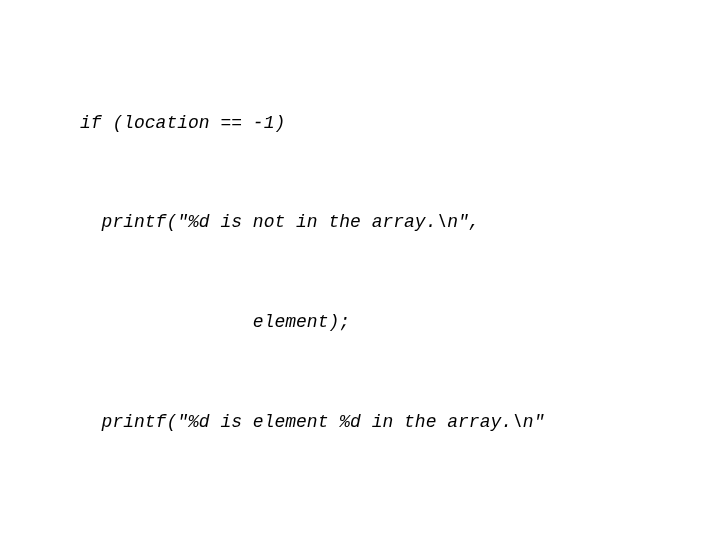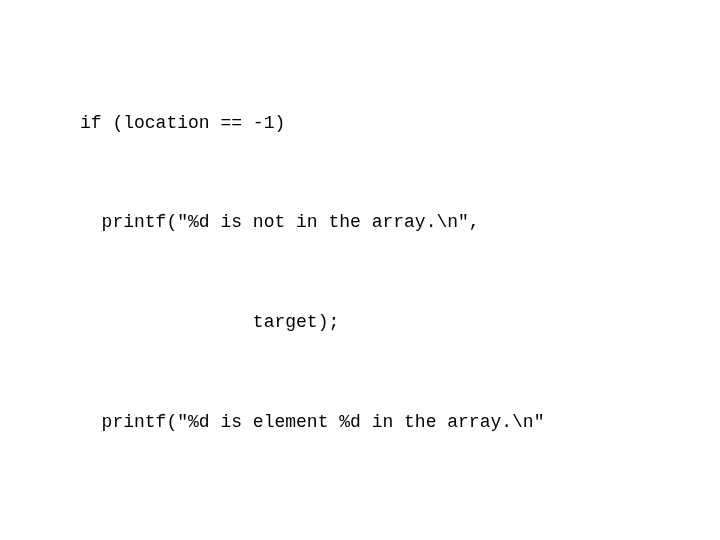--- a/index.html
+++ b/index.html
@@ -22,28 +22,29 @@
       padding: 40px 0 0 80px;
       font-family: 'Courier New', Courier, monospace;
       font-size: 18px;
       line-height: 1.85;
       color: #000000;
       white-space: pre;
     }
 
     .code-block {
       display: block;
+      font-style: italic;
     }
   </style>
 </head>
 <body>
 
 <div class="code-container">
   <span class="code-block">if (location == -1)</span>
   <span class="code-block">  printf("%d is not in the array.\n",</span>
-  <span class="code-block">                target);</span>
+  <span class="code-block">                element);</span>
   <span class="code-block">  printf("%d is element %d in the array.\n"</span>
   
   
   
   
   
 </div>
 
 </body></html>

